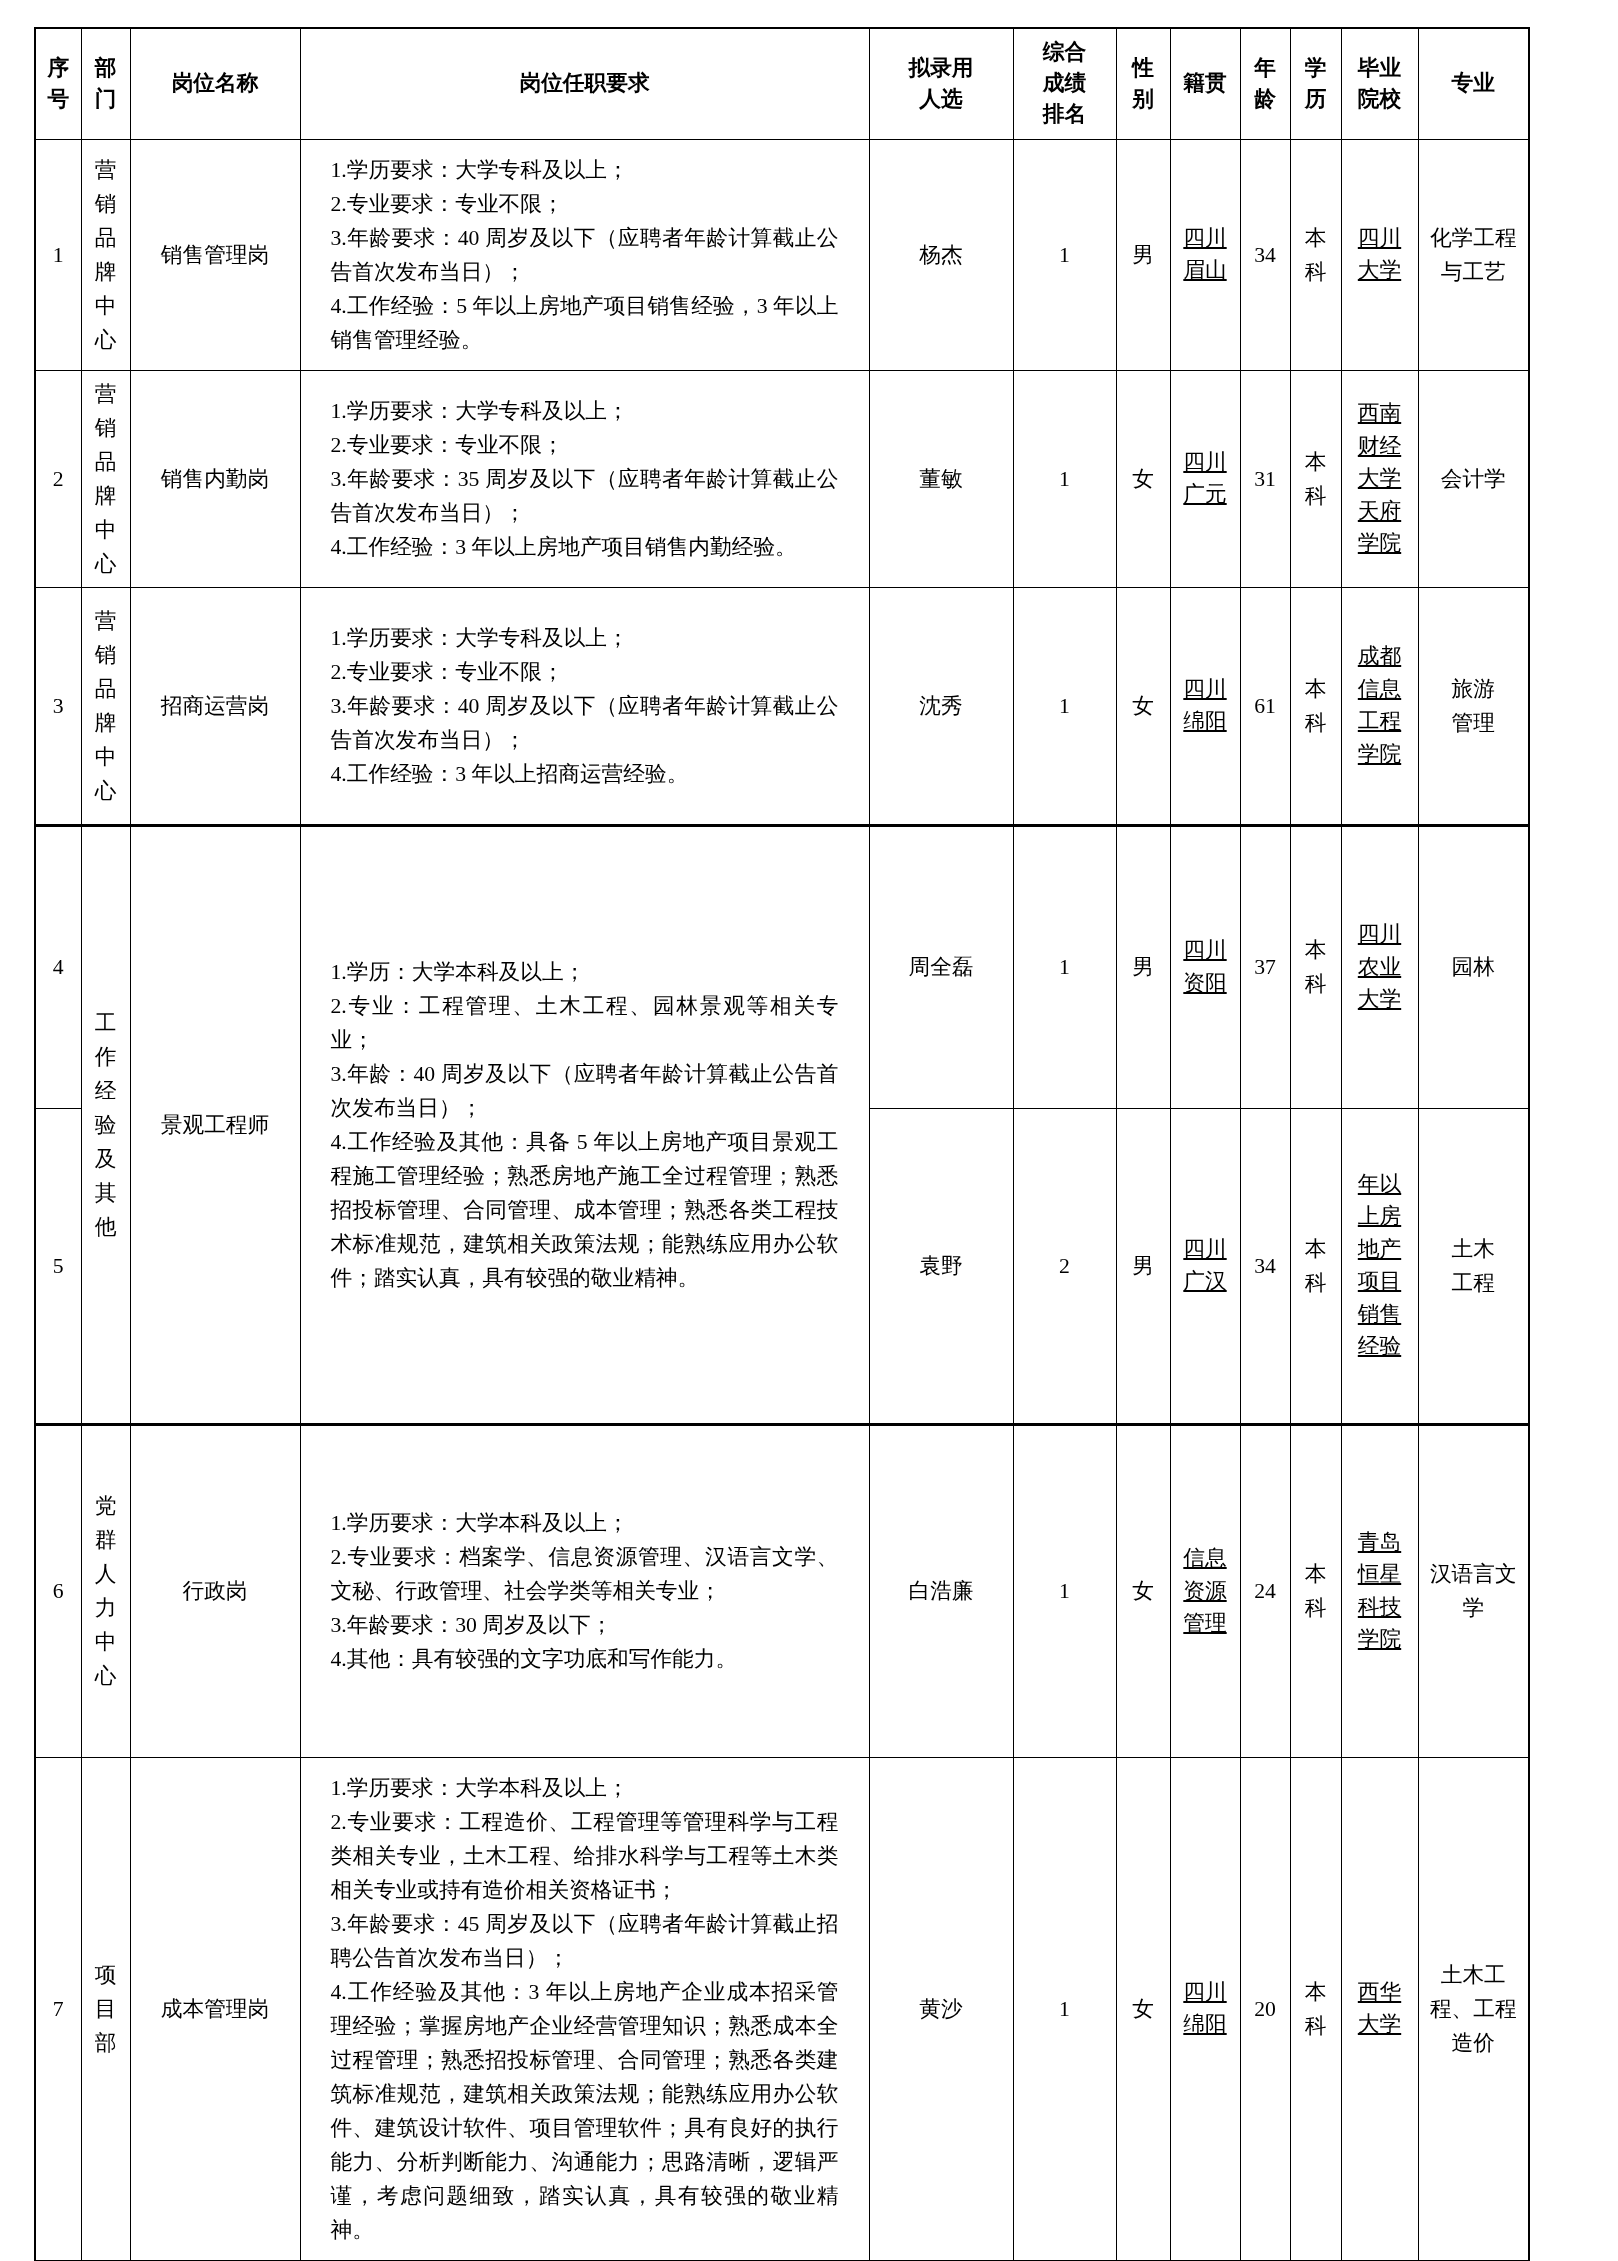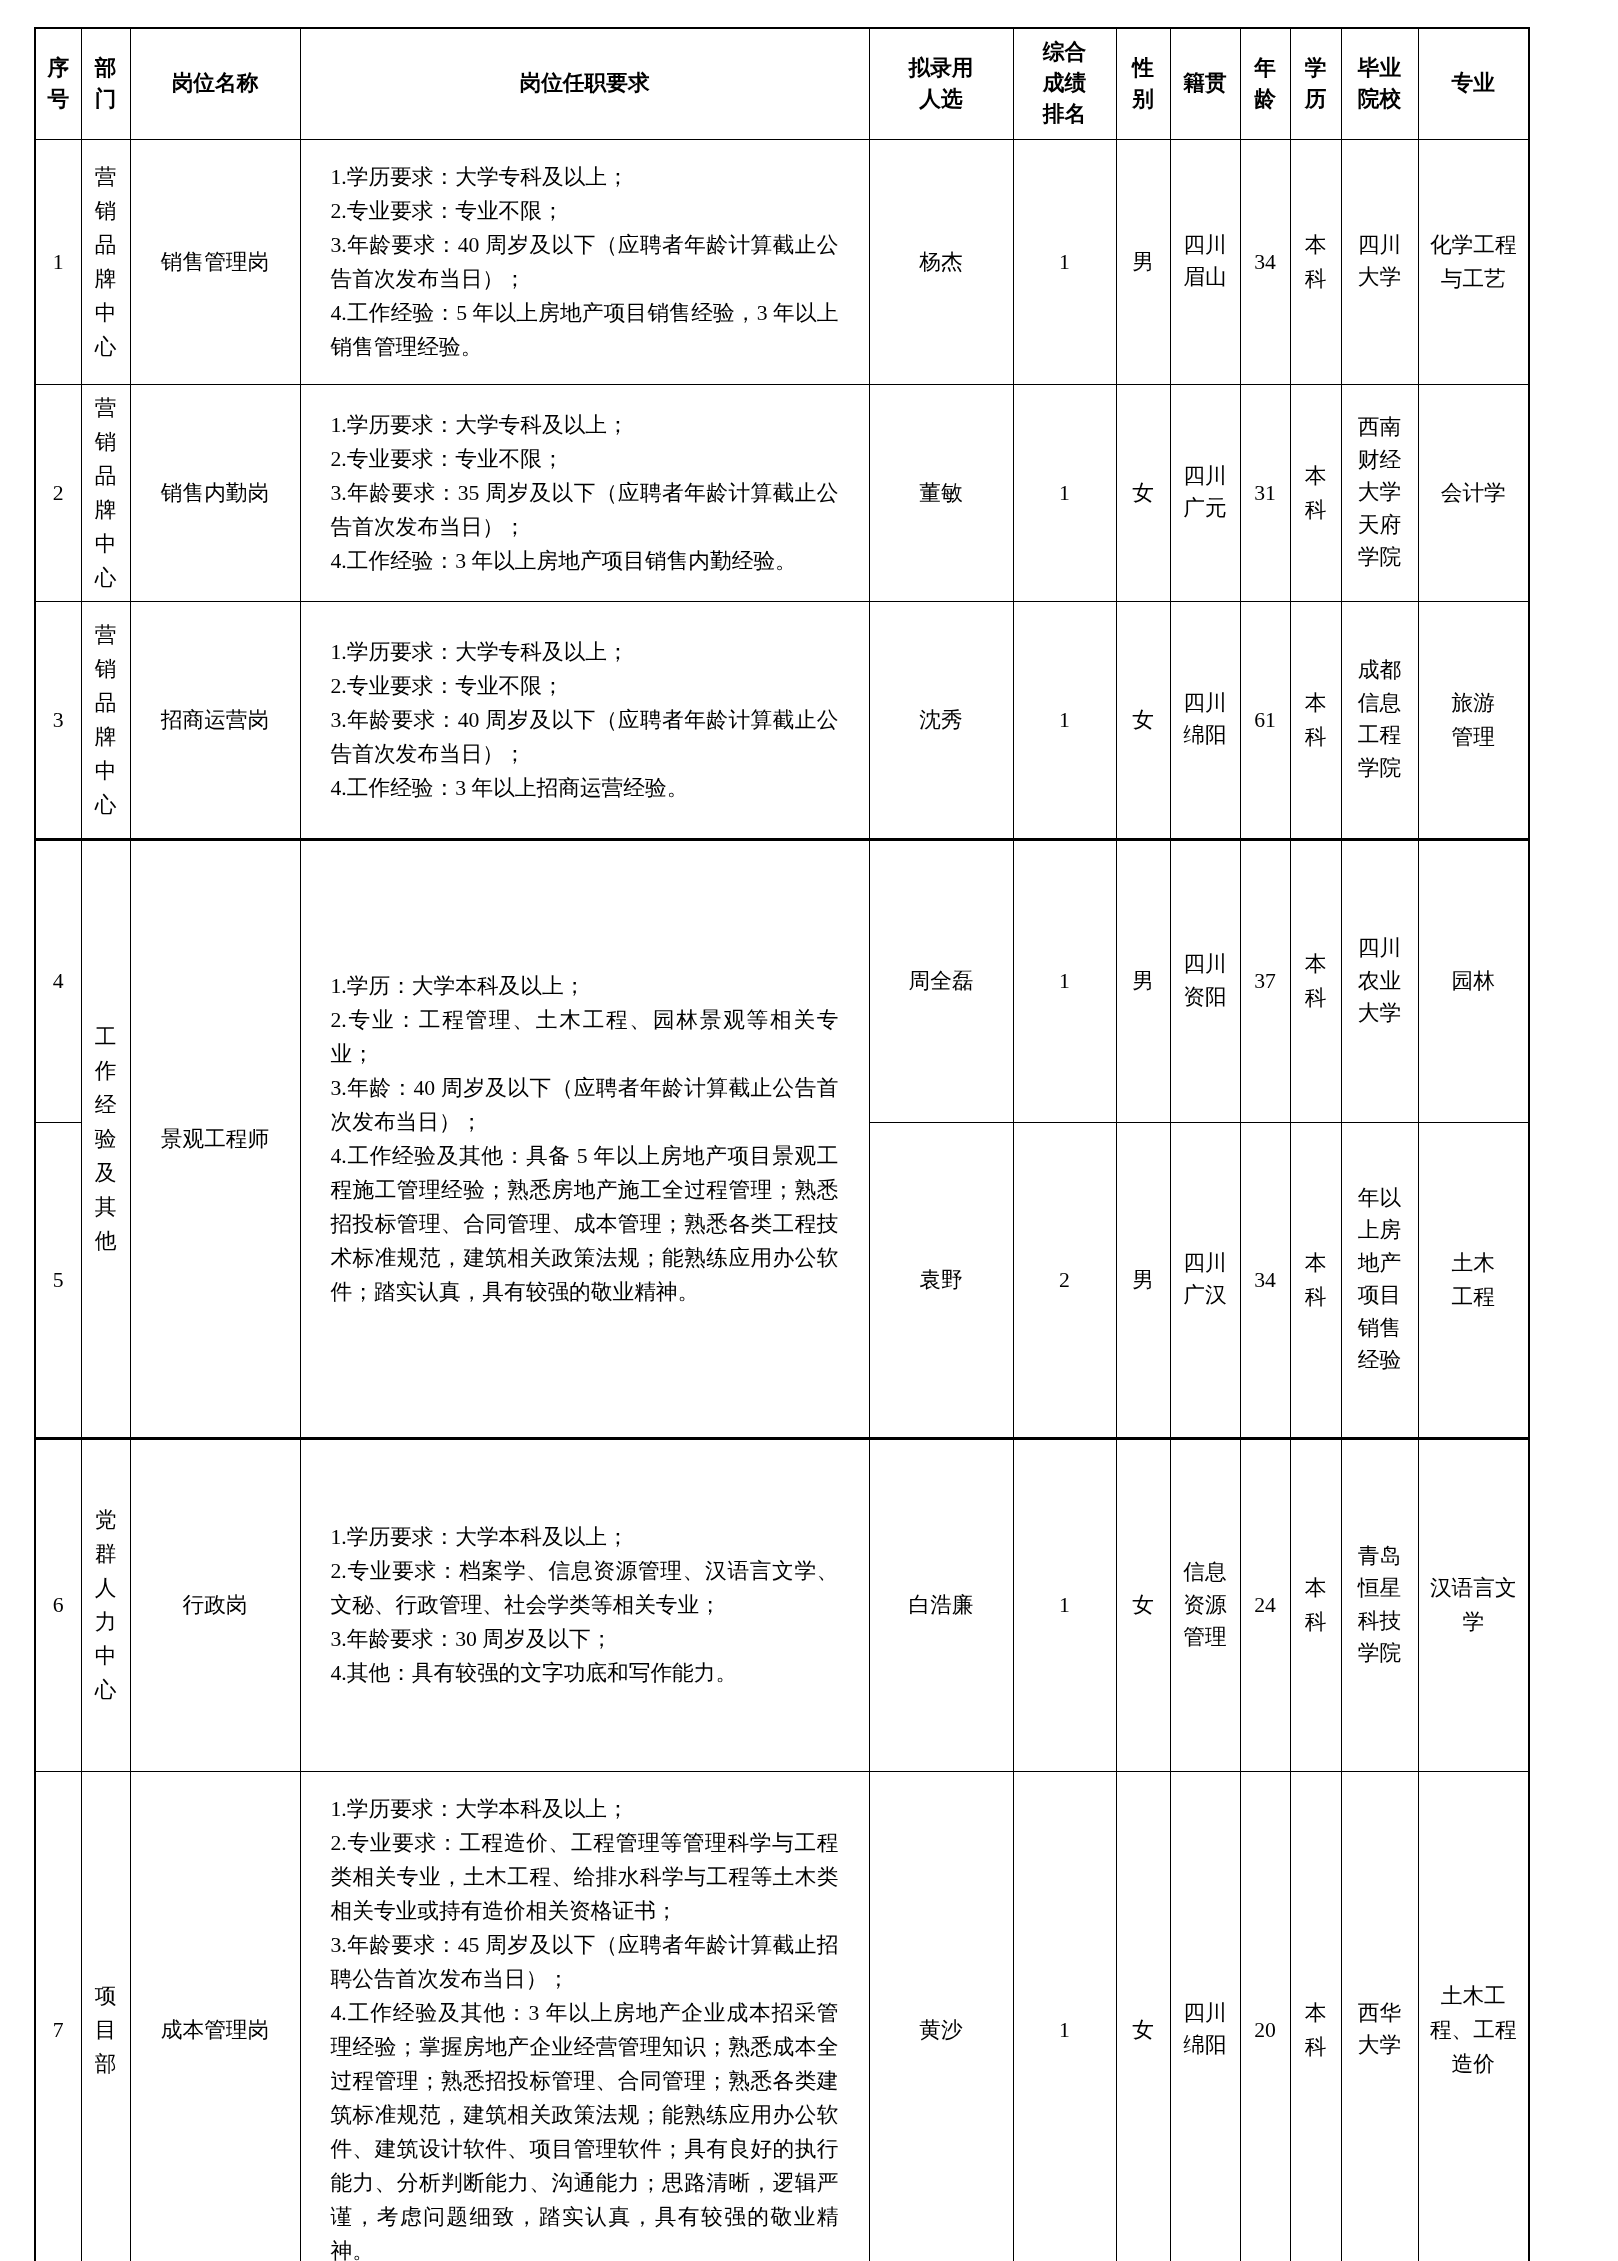--- a/index.html
+++ b/index.html
@@ -25,24 +25,24 @@
     line-height:34px;
     padding:0;
     overflow:hidden;
     word-break:normal;
   }
   th { font-weight:bold; line-height:31px; }
   .pre { white-space:pre-line; }
   
   .vtext { display:inline-block; width:1.05em; word-break:break-all; line-height:34px; }
   
-  .w2 { display:inline-block; width:2.1em; word-break:break-all; line-height:32.5px; }
+  .w2 { display:inline-block; width:2.1em; word-break:break-all; line-height:32.5px;text-decoration:underline; }
   td.req {
     text-align:justify;
-    padding:20px 30px;
+    padding:13px 30px;
     line-height:34px;
   }
   tr.h-header { height:111px; }
   tr.h-r1 { height:217px; }
   tr.h-r2 { height:217px; }
   tr.h-r3 { height:238px; }
   tr.h-r4 { height:283px; }
   tr.h-r5 { height:316px; }
   tr.h-r6 { height:333px; }
   tr.h-r7 { height:483px; }

